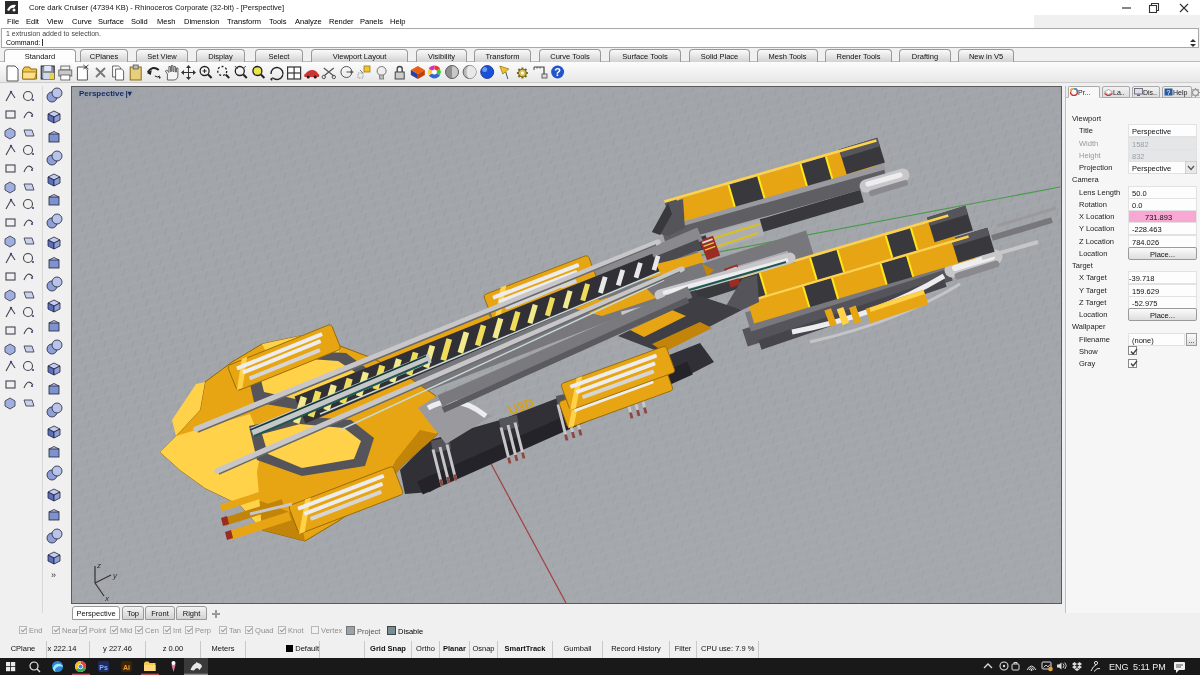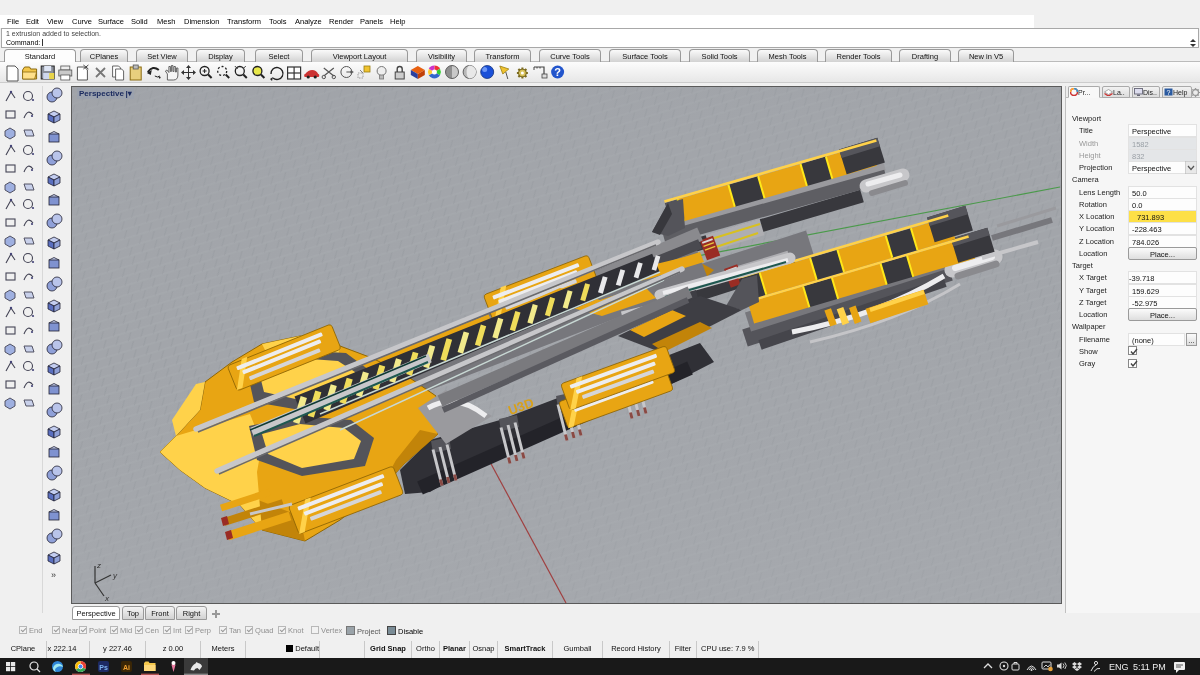--- a/index.html
+++ b/index.html
@@ -25,20 +25,34 @@
 .osn { position:absolute; top:5px; height:12px; white-space:nowrap; }
 .cb { display:inline-block; width:8px; height:8px; background:#f2f2f2; border:1px solid #b8b8b8; vertical-align:-1px; position:relative; }
 .cb.chk:after { content:""; position:absolute; left:1px; top:1px; width:4px; height:2px; border-left:1.5px solid #999; border-bottom:1.5px solid #999; transform:rotate(-45deg); }
 #statusbar { position:absolute; left:0; top:641px; width:1200px; height:17px; background:#f0f0f0; font-size:7.5px; color:#111; }
 .sseg { position:absolute; top:0; height:17px; line-height:16px; text-align:center; border-right:1px solid #c9c9c9; }
 #taskbar { position:absolute; left:0; top:658px; width:1200px; height:17px; background:#191919; }
 .prow { position:absolute; height:13px; line-height:13px; }
 .plab { position:absolute; left:13px; }
 </style></head><body>
 <div id="app">
+<div id="titlebar">
+<svg style="position:absolute;left:5px;top:1px" width="13" height="13">
+        <rect x="0" y="0" width="13" height="13" fill="#2a2a2a"></rect>
+        <path d="M2 9 q3 -6 9 -5 l-2 3 q-3 -1 -5 3 z" fill="#fff"></path>
+        <circle cx="9" cy="9" r="1.5" fill="#fff"></circle>
+      </svg>
+<div id="titletext">Core dark Cruiser (47394 KB) - Rhinoceros Corporate (32-bit) - [Perspective]</div>
+<svg style="position:absolute;left:1118px;top:0" width="82" height="15">
+        <line x1="4" y1="8" x2="13" y2="8" stroke="#333" stroke-width="1.2"></line>
+        <path d="M 33.5 5.5 v -2 h 7 v 7 h -2" fill="none" stroke="#333" stroke-width="1.1"></path>
+        <rect x="31.5" y="5.5" width="7" height="7" fill="#fff" stroke="#333" stroke-width="1.1"></rect>
+        <path d="M 62 4 l 8 8 M 70 4 l -8 8" stroke="#333" stroke-width="1.2"></path>
+      </svg>
+</div>
 <div id="menubar">
 <span style="left:7px">File</span>
 <span style="left:26px">Edit</span>
 <span style="left:47px">View</span>
 <span style="left:72px">Curve</span>
 <span style="left:98px">Surface</span>
 <span style="left:131px">Solid</span>
 <span style="left:157px">Mesh</span>
 <span style="left:184px">Dimension</span>
 <span style="left:227px">Transform</span>
@@ -60,21 +74,21 @@
 <div class="tab active" style="left:4px;width:72px;">Standard</div>
 <div class="tab" style="left:80px;width:48px;">CPlanes</div>
 <div class="tab" style="left:136px;width:52px;">Set View</div>
 <div class="tab" style="left:196px;width:49px;">Display</div>
 <div class="tab" style="left:255px;width:48px;">Select</div>
 <div class="tab" style="left:311px;width:97px;">Viewport Layout</div>
 <div class="tab" style="left:416px;width:51px;">Visibility</div>
 <div class="tab" style="left:474px;width:57px;">Transform</div>
 <div class="tab" style="left:539px;width:62px;">Curve Tools</div>
 <div class="tab" style="left:609px;width:72px;">Surface Tools</div>
-<div class="tab" style="left:689px;width:61px;">Solid Tools</div>
+<div class="tab" style="left:689px;width:61px;">Solid Place</div>
 <div class="tab" style="left:757px;width:61px;">Mesh Tools</div>
 <div class="tab" style="left:825px;width:67px;">Render Tools</div>
 <div class="tab" style="left:899px;width:52px;">Drafting</div>
 <div class="tab" style="left:958px;width:56px;">New in V5</div>
 </div>
 <div id="toolbar"><svg width="1200" height="21">
 <g transform="translate(4.0,2)">
           <path d="M3 2 h8 l3 3 v12 h-11 z" fill="#fff" stroke="#555" stroke-width="1"></path>
         </g>
 <g transform="translate(21.6,2)">
@@ -675,21 +689,21 @@
         <div class="prow" style="left:0px;top:99.5px;width:135px;color:#222">
           <span class="plab">Lens Length</span>
           <span style="position:absolute;left:62px;top:0;width:69px;height:13px;background:#fdfdfd;border:1px solid #e2e2e2;padding-left:3px;color:#111">50.0</span>
         </div>
         <div class="prow" style="left:0px;top:111.8px;width:135px;color:#222">
           <span class="plab">Rotation</span>
           <span style="position:absolute;left:62px;top:0;width:69px;height:13px;background:#fdfdfd;border:1px solid #e2e2e2;padding-left:3px;color:#111">0.0</span>
         </div>
         <div class="prow" style="left:0px;top:124.0px;width:135px;color:#222">
           <span class="plab">X Location</span>
-          <span style="position:absolute;left:62px;top:0;width:69px;height:13px;background:#fde047;border:1px solid #e2e2e2;padding-left:8px;color:#111">731.893</span>
+          <span style="position:absolute;left:62px;top:0;width:69px;height:13px;background:#f9a8d4;border:1px solid #e2e2e2;padding-left:16px;color:#111">731.893</span>
         </div>
         <div class="prow" style="left:0px;top:136.2px;width:135px;color:#222">
           <span class="plab">Y Location</span>
           <span style="position:absolute;left:62px;top:0;width:69px;height:13px;background:#fdfdfd;border:1px solid #e2e2e2;padding-left:3px;color:#111">-228.463</span>
         </div>
         <div class="prow" style="left:0px;top:148.5px;width:135px;color:#222">
           <span class="plab">Z Location</span>
           <span style="position:absolute;left:62px;top:0;width:69px;height:13px;background:#fdfdfd;border:1px solid #e2e2e2;padding-left:3px;color:#111">784.026</span>
         </div>
         <div class="prow" style="left:0px;top:160.8px;width:135px;color:#222">

